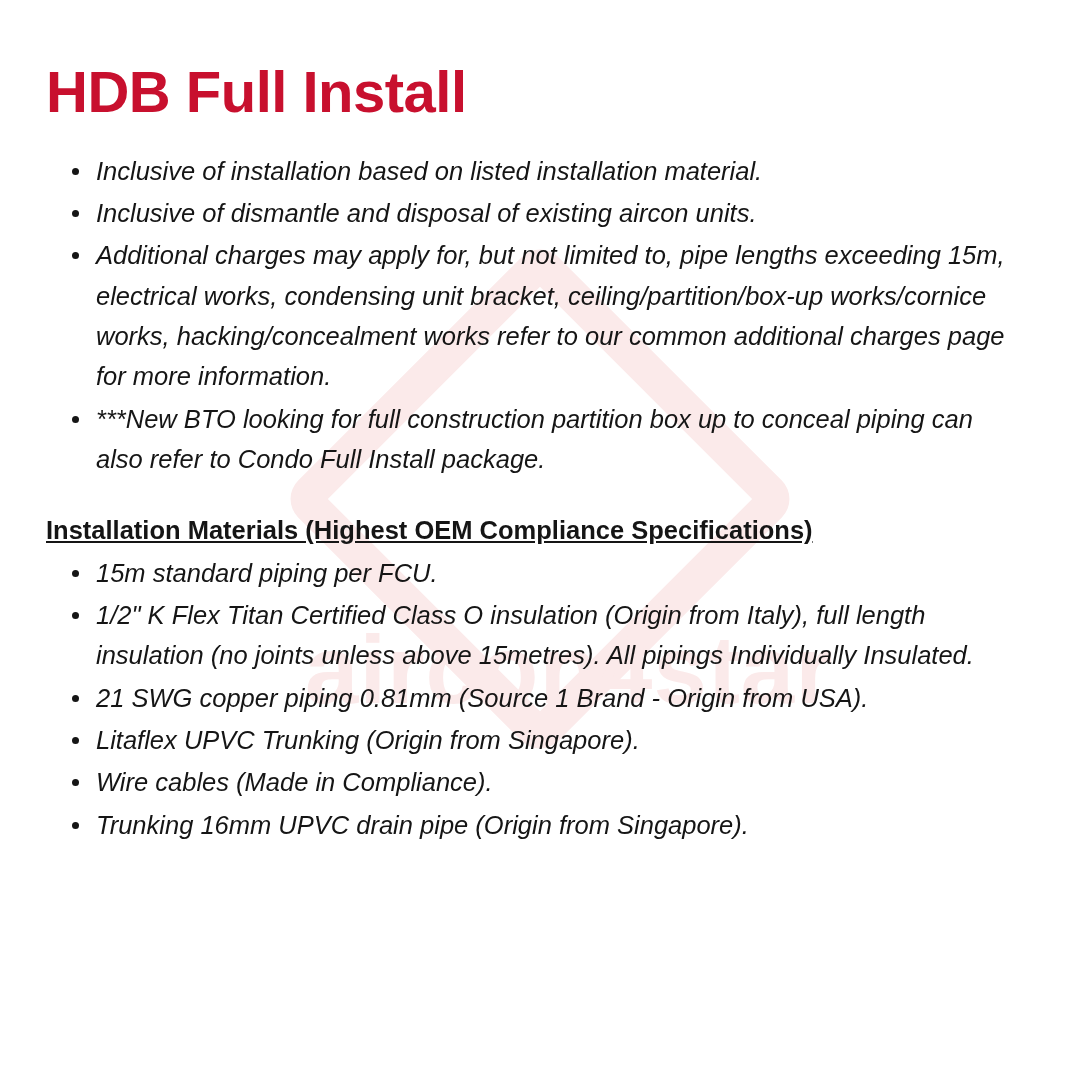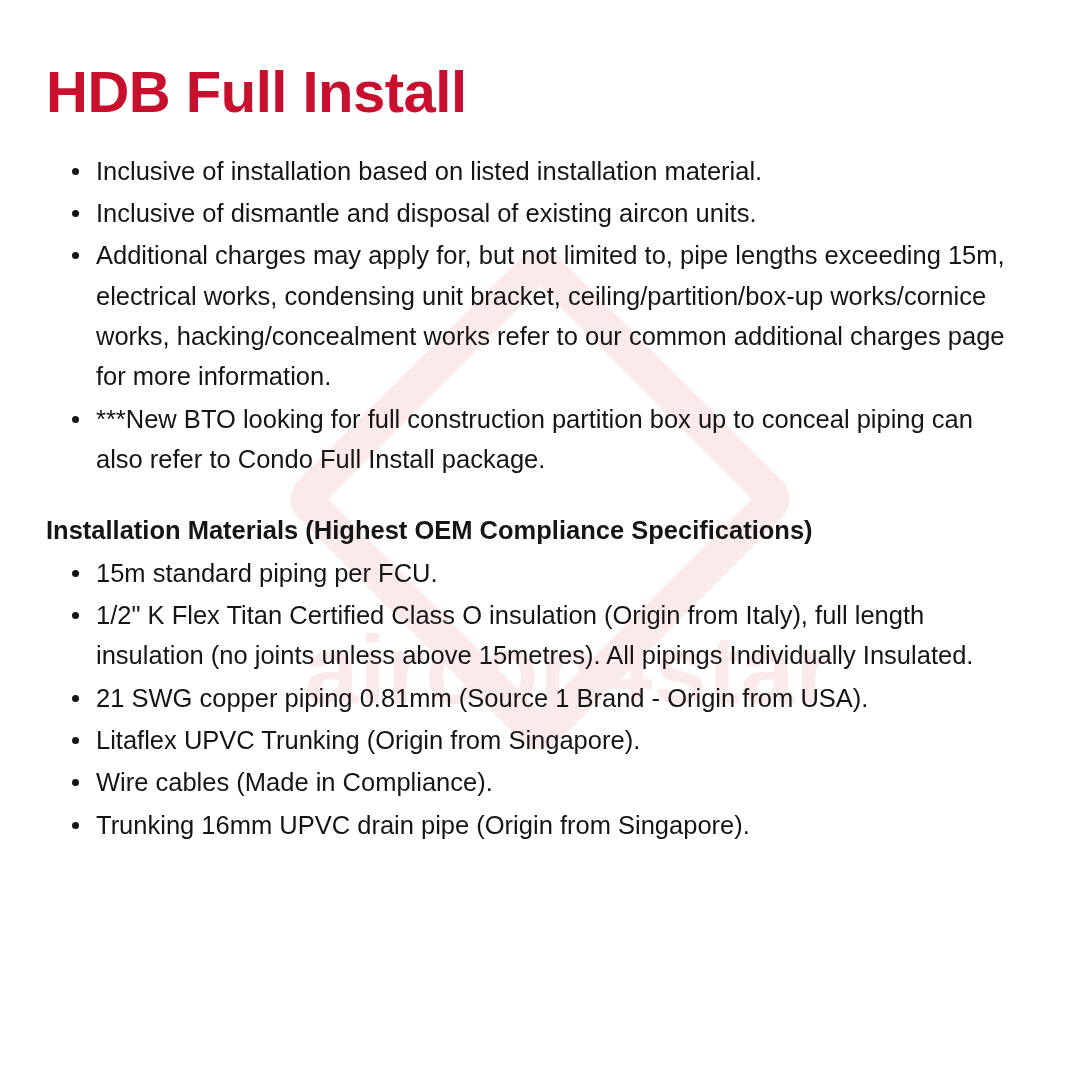--- a/index.html
+++ b/index.html
@@ -77,38 +77,40 @@
     padding-left: 46px;
     list-style: none;
   }
   ul.bullets > li {
     position: relative;
     font-size: 25.5px;
     line-height: 1.58;
     color: #151515;
     margin-bottom: 2px;
     padding-left: 4px;
+    font-style: italic;
   }
   ul.bullets > li::before {
     content: "";
     position: absolute;
     left: -20px;
     top: 17px;
     width: 7px;
     height: 7px;
     background: #151515;
     border-radius: 50%;
   }
 
   h2.section-heading {
     margin: 34px 0 4px 0;
     font-size: 25.5px;
     font-weight: bold;
     color: #151515;
     line-height: 1.4;
+    text-decoration: underline;
   }
 
   .mat-list > li {
     margin-bottom: 0px;
   }
 </style>
 </head>
 <body>
 
 <div class="watermark">

